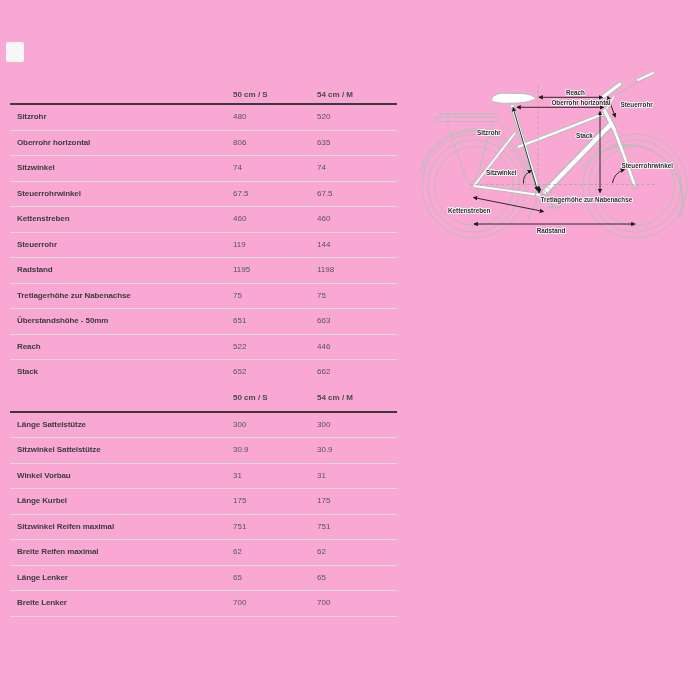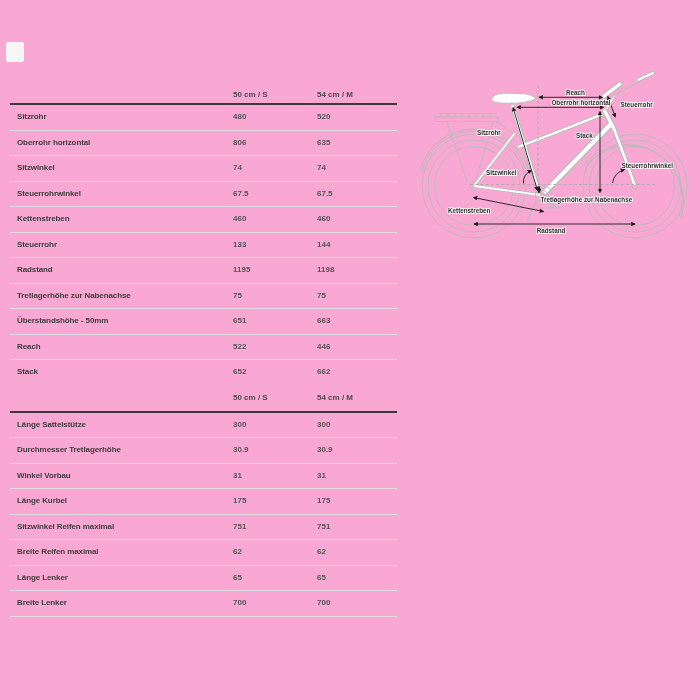--- a/index.html
+++ b/index.html
@@ -9,21 +9,21 @@
   
   .geo-table{position:absolute;left:10px;top:85px;width:387px;}
   .hrow{display:grid;grid-template-columns:223px 84px 80px;align-items:center;height:18px;
         border-bottom:2px solid #3a3a3a;}
   .sec2 .hrow{height:26px;}
   .row{display:grid;grid-template-columns:223px 84px 80px;align-items:center;height:24.5px;
        border-bottom:1px solid #dcdcdc;}
   .sec1 .rows .row:last-child{border-bottom:none;}
   .cell{font-size:8px;line-height:1;white-space:nowrap;}
   .cell.label{padding-left:7px;font-weight:700;color:#3c3c3c;letter-spacing:-0.1px;}
-  .cell.val{font-weight:700;color:#555555;}
+  .cell.val{font-weight:400;color:#555555;}
   .hcell{font-size:8px;font-weight:700;color:#4a4a4a;white-space:nowrap;}
   
   .diagram{position:absolute;left:412px;top:58px;width:288px;height:190px;}
   .bike{stroke:#bcbcbc;fill:none;stroke-width:1;}
   .tube-in{stroke:#ffffff;fill:none;}
   .dash{stroke:#a8a8a8;fill:none;stroke-width:0.8;stroke-dasharray:3 2.2;}
   .dim{stroke:#1a1a1a;fill:none;stroke-width:0.9;}
   .dlabel{font-family:"Liberation Sans", sans-serif;font-size:6.3px;font-weight:700;fill:#2a2a2a;
           paint-order:stroke;stroke:#ffffff;stroke-width:1.6px;}
 </style>
@@ -68,21 +68,21 @@
     </div>
 
     <div class="row">
       <div class="cell label">Kettenstreben</div>
       <div class="cell val">460</div>
       <div class="cell val">460</div>
     </div>
 
     <div class="row">
       <div class="cell label">Steuerrohr</div>
-      <div class="cell val">133</div>
+      <div class="cell val">119</div>
       <div class="cell val">144</div>
     </div>
 
     <div class="row">
       <div class="cell label">Radstand</div>
       <div class="cell val">1195</div>
       <div class="cell val">1198</div>
     </div>
 
     <div class="row">
@@ -119,21 +119,21 @@
         <div class="hcell">54 cm / M</div>
       </div>
       <div class="rows">
     <div class="row">
       <div class="cell label">Länge Sattelstütze</div>
       <div class="cell val">300</div>
       <div class="cell val">300</div>
     </div>
 
     <div class="row">
-      <div class="cell label">Durchmesser Tretlagerhöhe</div>
+      <div class="cell label">Sitzwinkel Sattelstütze</div>
       <div class="cell val">30.9</div>
       <div class="cell val">30.9</div>
     </div>
 
     <div class="row">
       <div class="cell label">Winkel Vorbau</div>
       <div class="cell val">31</div>
       <div class="cell val">31</div>
     </div>
 

